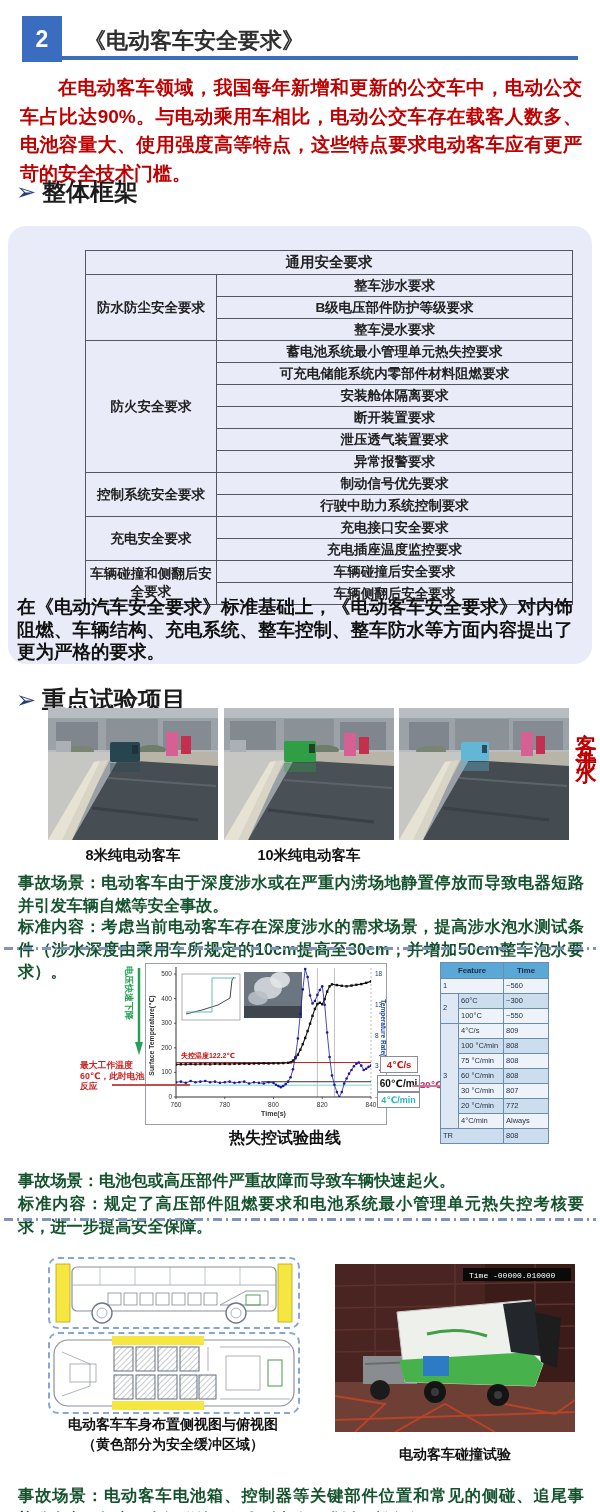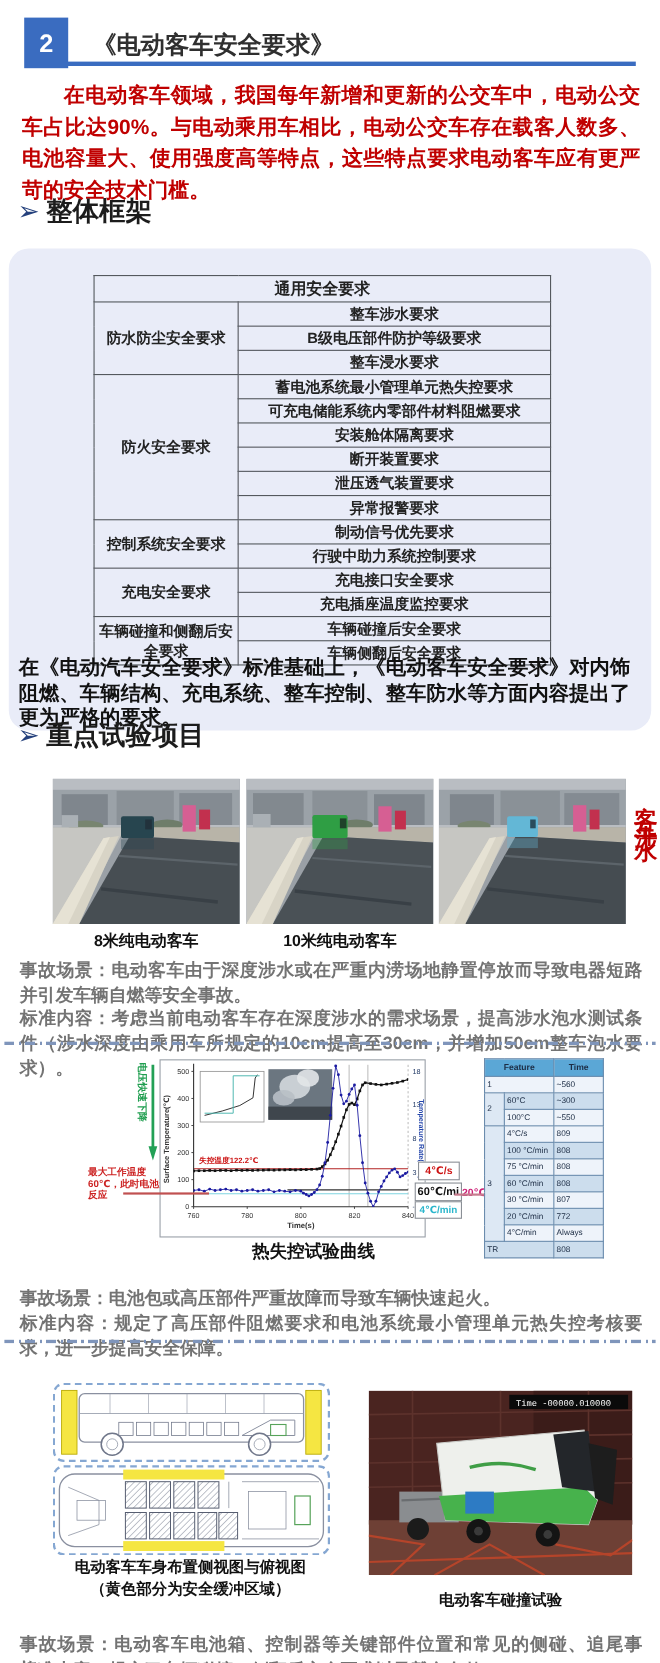--- a/index.html
+++ b/index.html
@@ -9,38 +9,38 @@
   
   .num-box{left:22px;top:16px;width:40px;height:46px;background:#3a6cc0;color:#fff;
            font-size:23px;font-weight:bold;display:flex;align-items:center;justify-content:center;z-index:2;}
   .blue-line{left:24px;top:56px;width:554px;height:4px;background:#3a6cc0;}
   .page-title{left:84px;top:26px;font-size:22px;font-weight:bold;color:#2f2f2f;}
   
   .intro{left:20px;top:74px;width:562px;font-size:19px;line-height:28.5px;color:#c00000;
          font-weight:600;text-indent:2em;text-align:justify;}
   .sec-head{font-size:24px;font-weight:bold;color:#1c1c1c;}
   .sec-head .bullet{color:#24407c;margin-right:6px;}
-  #sec1{left:16px;top:176px;} #sec2{left:16px;top:652px;}
+  #sec1{left:16px;top:176px;} #sec2{left:16px;top:684px;}
   
   .framework-box{left:8px;top:226px;width:584px;height:438px;background:#e9ecf8;border-radius:18px;}
-  .fw-table{left:85px;top:250px;border-collapse:collapse;width:416px;font-size:13.5px;color:#222;font-weight:600;}
+  .fw-table{left:85px;top:250px;border-collapse:collapse;width:488px;font-size:13.5px;color:#222;font-weight:600;}
   .fw-table td{border:1px solid #54585e;text-align:center;padding:1px 4px;height:19px;}
   .fw-table .fw-head{font-size:14.5px;height:21px;}
   .fw-table .cat{width:122px;}
   .fw-note{left:17px;top:596px;width:556px;font-size:18.5px;line-height:22.5px;color:#111;font-weight:600;text-align:justify;}
   
   .photo-fig{top:708px;width:170px;height:132px;overflow:hidden;background:#9aa0a6;}
   #ph1{left:48px;} #ph2{left:224px;} #ph3{left:399px;}
   .photo-cap{top:846px;text-align:center;font-size:14.5px;font-weight:bold;color:#111;}
   #pc1{left:48px;width:170px;} #pc2{left:224px;width:170px;} #pc3{left:380px;width:205px;}
   .vert-label{left:572px;top:716px;font-size:21px;font-weight:bold;color:#c00000;
               writing-mode:vertical-rl;text-orientation:upright;letter-spacing:10px;}
   
   .para{position:absolute;left:18px;width:566px;font-size:16.2px;line-height:22.5px;
-        font-weight:600;color:#737373;text-align:justify;}
+        font-weight:600;color:#14532d;text-align:justify;}
   .para .plabel{font-weight:700;}
   #scene1{top:855px;} #std1{top:899px;}
   #scene2{top:1153px;} #std2{top:1176px;}
   #scene3{top:1468px;} #std3{top:1492px;}
   .divider{left:4px;width:592px;height:3px;
     background-image:repeating-linear-gradient(90deg,#7f95bb 0 9px,transparent 9px 13px,#7f95bb 13px 15px,transparent 15px 19px);}
   #div1{top:947px;} #div2{top:1218px;}
   
   .battery-label{left:22px;top:1002px;width:112px;text-align:center;font-size:23px;font-weight:bold;
                  color:#cc1111;line-height:33px;}

